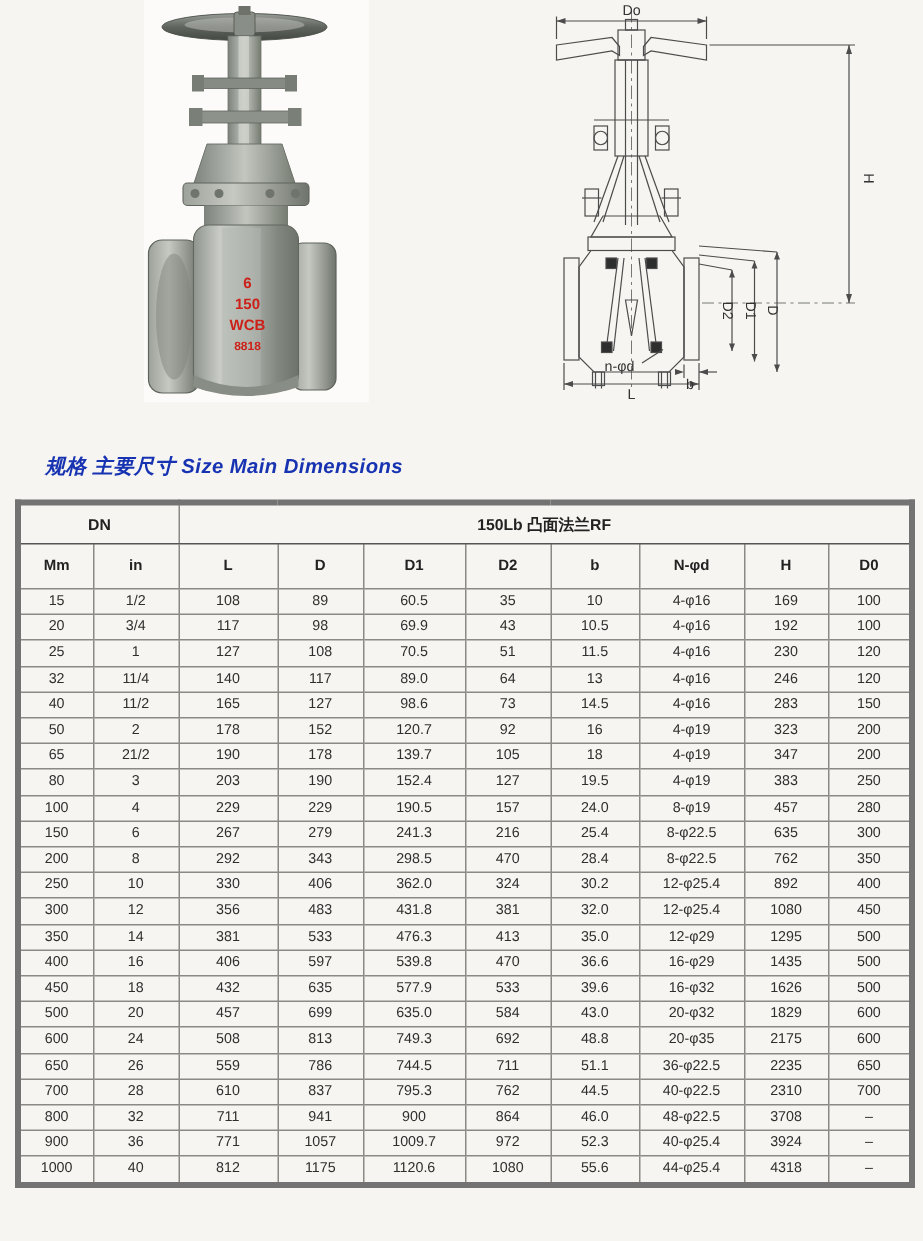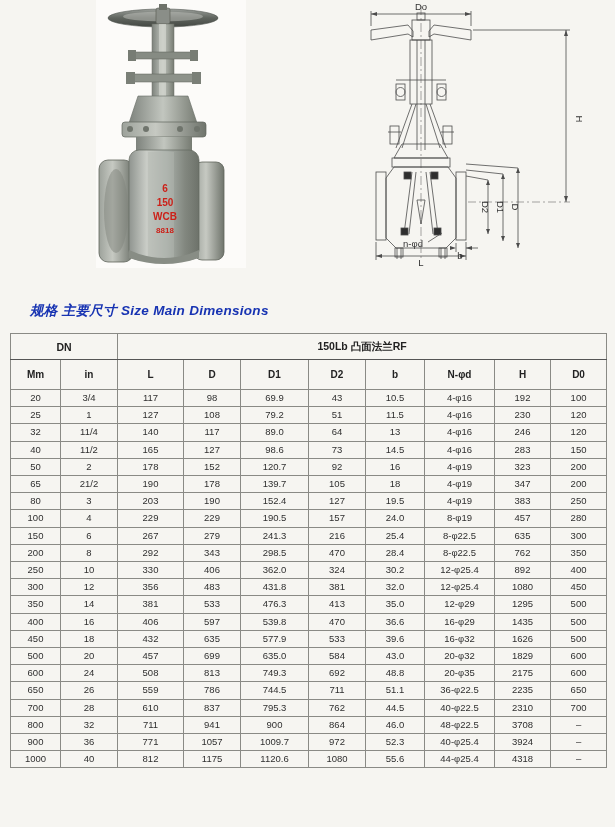--- a/index.html
+++ b/index.html
@@ -39,21 +39,21 @@
     padding:0 1px;
     font-weight:normal;
     color:#2f2f2f;
     overflow:hidden;
     white-space:nowrap;
   }
   .tbl thead th{font-weight:bold;color:#222;}
   .tbl tr.group-row th{height:25px;font-size:10.5px;}
   .tbl tr.cols-row th{height:29px;font-size:10px;margin-left:24px;}
   .tbl tbody td{height:16.2px;line-height:16.2px;font-size:9.5px;}
-  .tbl{border:1px solid #737373;}
+  .tbl{border:4px solid #737373;}
   .tbl thead tr.group-row th{border-bottom:1.5px solid #555;}
   svg text{font-family:"Liberation Sans", sans-serif;}
 </style>
 </head>
 <body>
 
 <div class="page">
 
   <div class="photo-wrap">
     <svg width="150" height="268" viewBox="0 0 150 268">
@@ -249,37 +249,49 @@
           <th>D1</th>
           <th>D2</th>
           <th>b</th>
           <th>N-φd</th>
           <th>H</th>
           <th>D0</th>
         </tr>
     </thead>
     <tbody>
         <tr>
+          <td>15</td>
+          <td>1/2</td>
+          <td>108</td>
+          <td>89</td>
+          <td>60.5</td>
+          <td>35</td>
+          <td>10</td>
+          <td>4-φ16</td>
+          <td>169</td>
+          <td>100</td>
+        </tr>
+        <tr>
           <td>20</td>
           <td>3/4</td>
           <td>117</td>
           <td>98</td>
           <td>69.9</td>
           <td>43</td>
           <td>10.5</td>
           <td>4-φ16</td>
           <td>192</td>
           <td>100</td>
         </tr>
         <tr>
           <td>25</td>
           <td>1</td>
           <td>127</td>
           <td>108</td>
-          <td>79.2</td>
+          <td>70.5</td>
           <td>51</td>
           <td>11.5</td>
           <td>4-φ16</td>
           <td>230</td>
           <td>120</td>
         </tr>
         <tr>
           <td>32</td>
           <td>11/4</td>
           <td>140</td>

